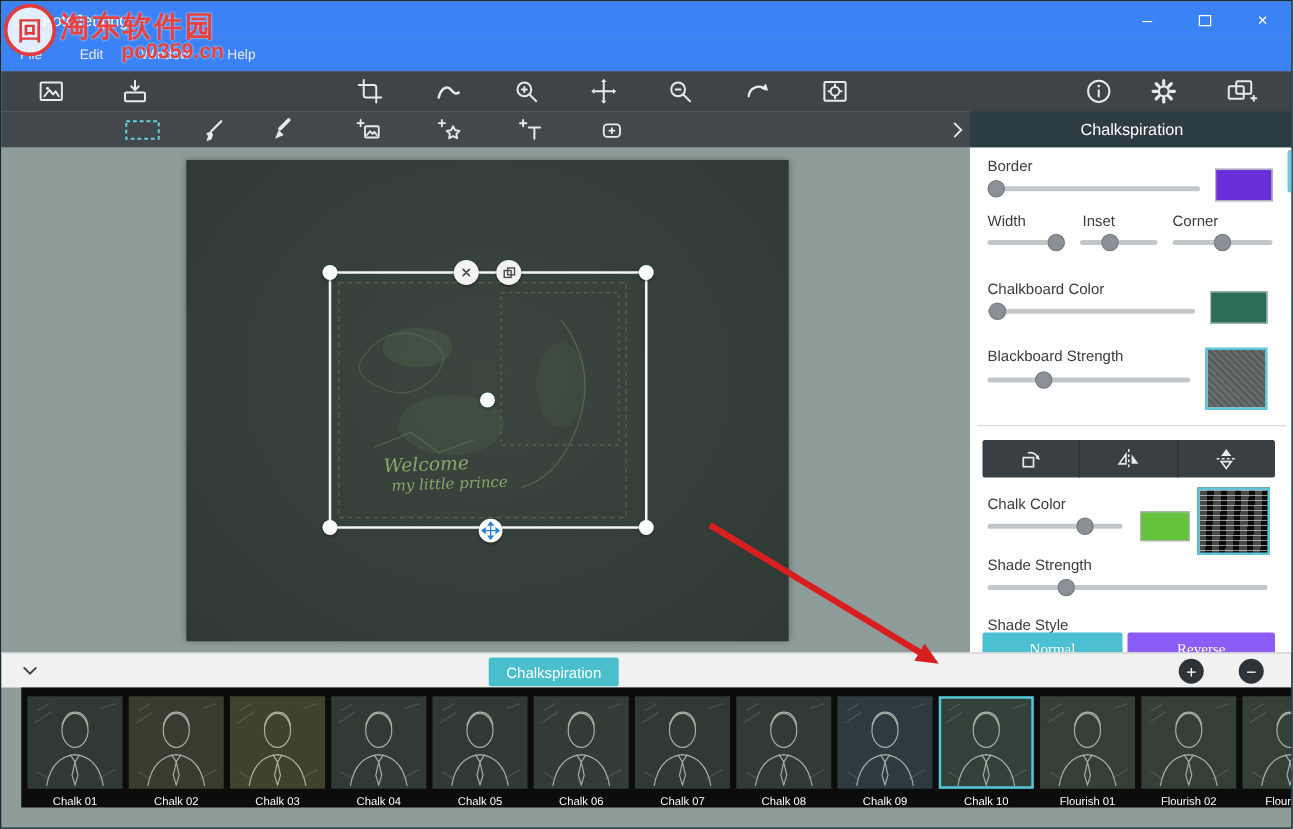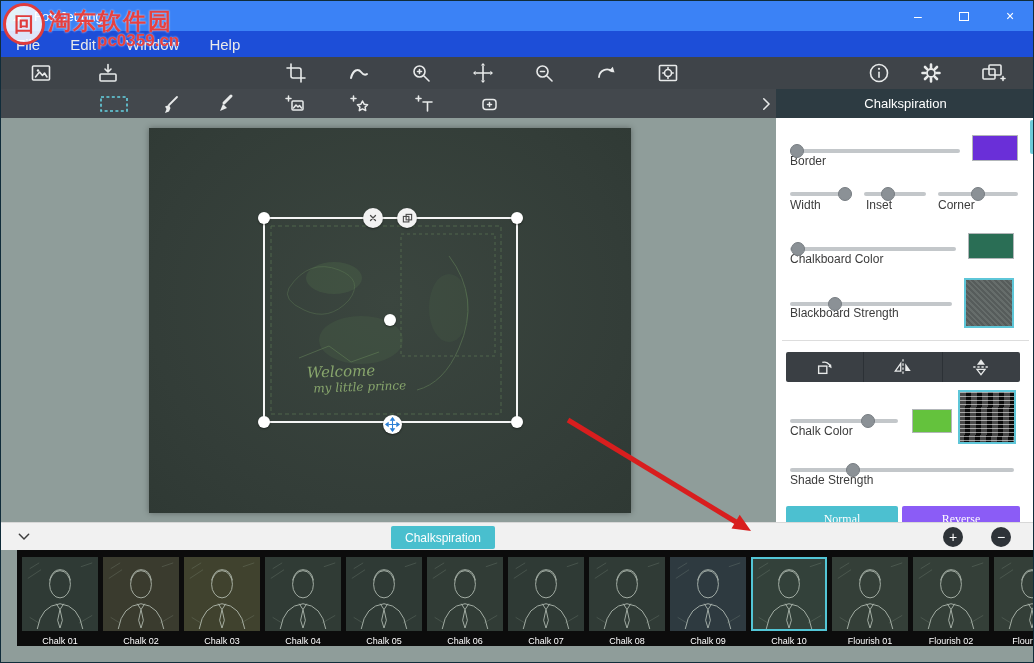--- a/index.html
+++ b/index.html
@@ -11,21 +11,21 @@
   .titlebar { position:absolute; left:0; top:0; width:100%; height:30px; background:#3b82f6; display:flex; align-items:center; color:#fff; }
   .app-icon { width:16px; height:16px; margin:0 8px 0 9px; border-radius:3px;
               background:linear-gradient(135deg,#4cc0d0 0%,#2b7fd4 100%); position:relative; }
   .app-icon::after { content:""; position:absolute; left:3px; bottom:3px; border-left:5px solid transparent; border-right:5px solid transparent; border-bottom:6px solid #fff; }
   .win-title { font-size:13px; }
   .win-controls { margin-left:auto; display:flex; height:100%; }
   .win-btn { width:46px; height:100%; display:flex; align-items:center; justify-content:center; font-size:14px; color:#fff; cursor:default; }
   .max-box { width:10px; height:9px; border:1.5px solid #fff; display:inline-block; }
 
   
-  .menubar { position:absolute; left:0; top:30px; width:100%; height:26px; background:#1d4ed8; display:flex; align-items:center; color:#e9eaea; font-size:15px; }
+  .menubar { position:absolute; left:0; top:30px; width:100%; height:26px; background:#3b82f6; display:flex; align-items:center; color:#e9eaea; font-size:11px; }
   .menu-item { padding:0 15px; height:100%; display:flex; align-items:center; }
 
   
   .toolbar { position:absolute; left:0; top:56px; width:100%; height:32px; background:#3f4449; }
   .tool { position:absolute; top:3px; width:32px; height:26px; display:flex; align-items:center; justify-content:center; }
   .toolrow2 { position:absolute; left:0; top:88px; width:100%; height:29px; background:#43484d; }
   .tool2 { position:absolute; top:2px; width:30px; height:25px; display:flex; align-items:center; justify-content:center; }
   .panel-header { position:absolute; left:775px; top:0; width:259px; height:29px; background:#2d3b42; color:#fff; font-size:13px; display:flex; align-items:center; justify-content:center; }
 
   
@@ -39,21 +39,21 @@
 
   .selection { position:absolute; left:262px; top:99px; width:255px; height:206px; border:2px solid rgba(255,255,255,.95); }
   .handle { position:absolute; width:12px; height:12px; border-radius:50%; background:#fff; box-shadow:0 1px 2px rgba(0,0,0,.4); }
   .sel-btn { position:absolute; width:20px; height:20px; border-radius:50%; background:#f2f2f2; box-shadow:0 1px 2px rgba(0,0,0,.45); display:flex; align-items:center; justify-content:center; }
   .move-handle { position:absolute; width:19px; height:19px; border-radius:50%; background:#fff; box-shadow:0 1px 2px rgba(0,0,0,.45); display:flex; align-items:center; justify-content:center; }
 
   .arrow-overlay { position:absolute; left:0; top:0; width:1034px; height:663px; pointer-events:none; z-index:50; }
 
   
   .right-panel { position:absolute; left:775px; top:117px; width:259px; height:404px; background:#ffffff; overflow:hidden; }
-  .p-label { position:absolute; font-size:12px; color:#3c3c3c;margin-top:28px; }
+  .p-label { position:absolute; font-size:12px; color:#3c3c3c; }
   .slider { position:absolute; height:4px; background:#c3c7ca; border-radius:2px; }
   .slider .knob { position:absolute; top:-5px; left:0; width:14px; height:14px; border-radius:50%; background:#8b9196; border:1px solid #777d82; }
   .swatch { position:absolute; border:1px solid #b2b6b9; }
   .texture { position:absolute; border:2px solid #5ec6d8; }
   .tex-board { background:repeating-linear-gradient(45deg,#565c5b 0 2px,#666d6b 2px 4px); }
   .tex-chalk { background:#0b0b0b; background-image:repeating-linear-gradient(180deg,rgba(255,255,255,.55) 0 1px,transparent 1px 4px),repeating-linear-gradient(92deg,rgba(255,255,255,.25) 0 6px,transparent 6px 11px); }
   .divider { position:absolute; left:6px; right:6px; height:1px; background:#ddd; }
   .transform-bar { position:absolute; left:10px; top:234px; width:234px; height:30px; background:#3a3f44; border-radius:2px; display:flex; }
   .tf-cell { flex:1; display:flex; align-items:center; justify-content:center; border-right:1px solid #2c3136; }
   .tf-cell:last-child { border-right:none; }

